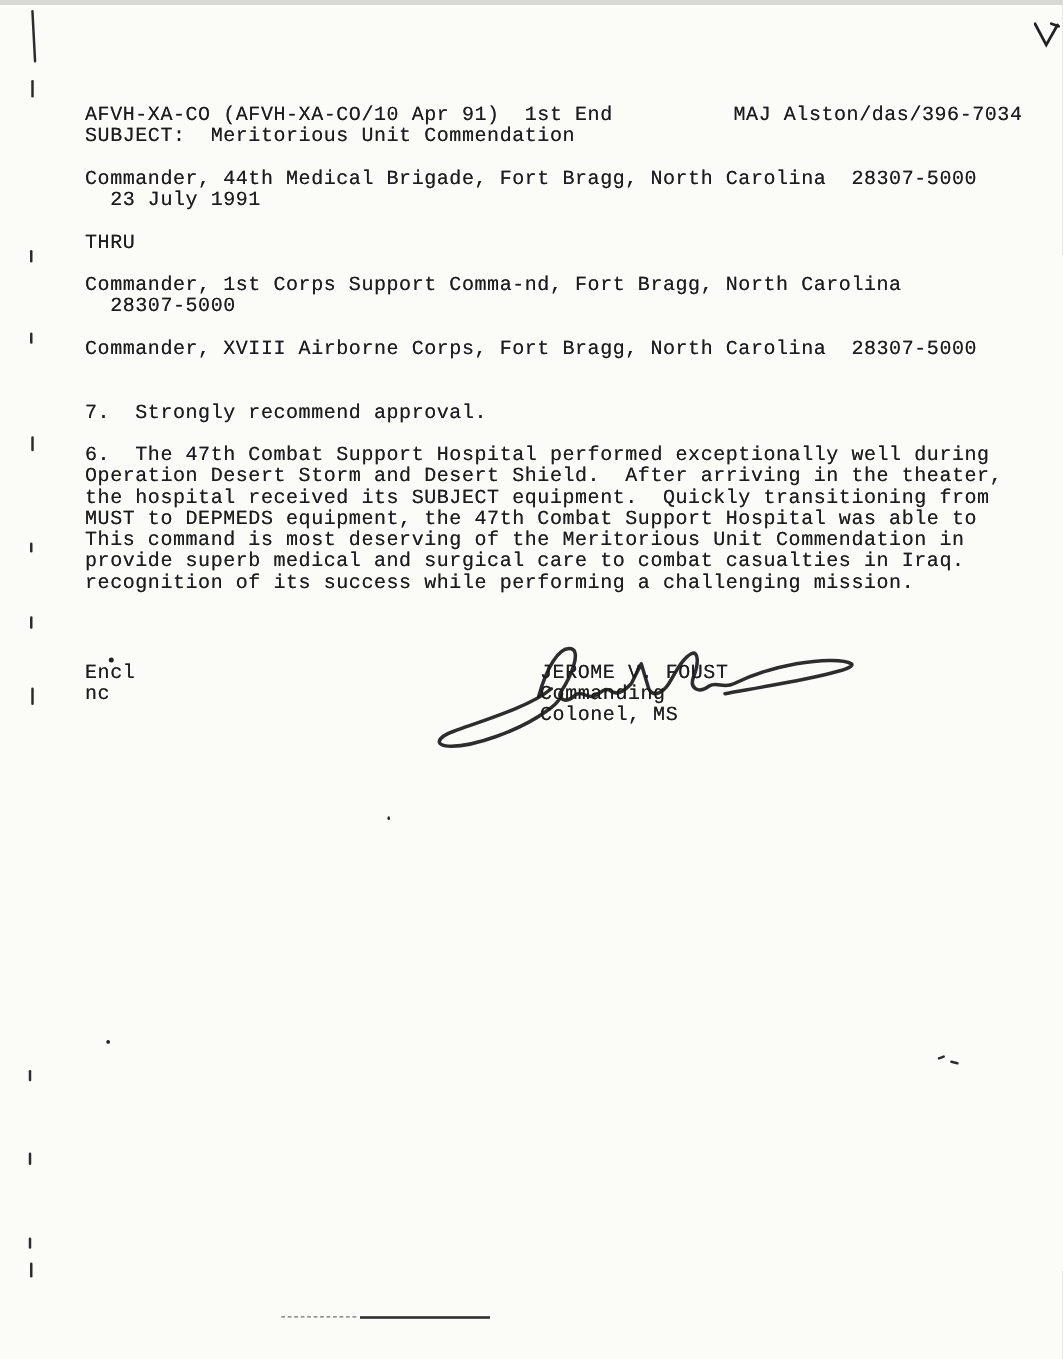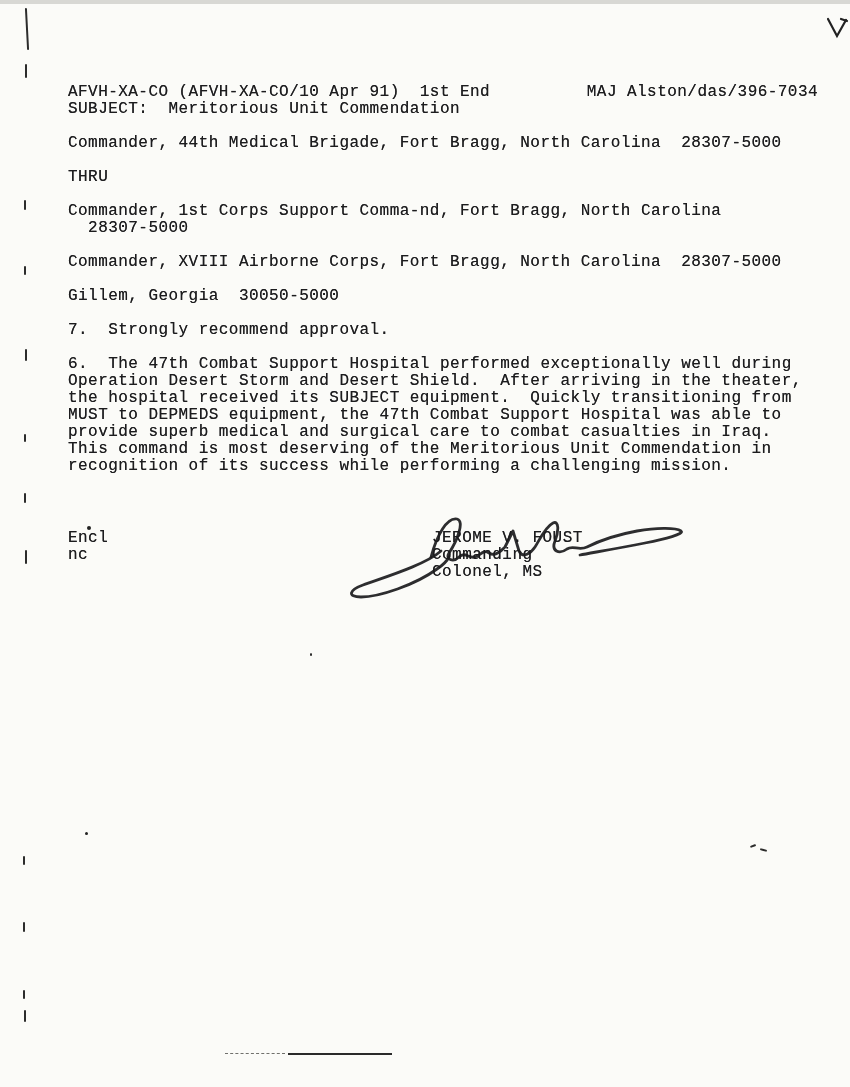--- a/index.html
+++ b/index.html
@@ -73,44 +73,44 @@
   <div class="content">
 
     <div class="row">
       <span class="line">AFVH-XA-CO (AFVH-XA-CO/10 Apr 91)  1st End</span>
       <span class="line">MAJ Alston/das/396-7034</span>
     </div>
     <div class="line">SUBJECT:  Meritorious Unit Commendation</div>
 
     <div class="blank"></div>
     <div class="line">Commander, 44th Medical Brigade, Fort Bragg, North Carolina  28307-5000</div>
+    <div class="line">  23 July 1991</div>
 
     <div class="blank"></div>
     <div class="line">THRU</div>
 
     <div class="blank"></div>
     <div class="line">Commander, 1st Corps Support Comma-nd, Fort Bragg, North Carolina</div>
     <div class="line">  28307-5000</div>
 
     <div class="blank"></div>
     <div class="line">Commander, XVIII Airborne Corps, Fort Bragg, North Carolina  28307-5000</div>
 
     <div class="blank"></div>
-    <div class="line">Gillem, Georgia  30050-5000</div>
 
     <div class="blank"></div>
     <div class="line">7.  Strongly recommend approval.</div>
 
     <div class="blank"></div>
     <div class="line">6.  The 47th Combat Support Hospital performed exceptionally well during</div>
     <div class="line">Operation Desert Storm and Desert Shield.  After arriving in the theater,</div>
     <div class="line">the hospital received its SUBJECT equipment.  Quickly transitioning from</div>
     <div class="line">MUST to DEPMEDS equipment, the 47th Combat Support Hospital was able to</div>
+    <div class="line">This command is most deserving of the Meritorious Unit Commendation in</div>
     <div class="line">provide superb medical and surgical care to combat casualties in Iraq.</div>
-    <div class="line">This command is most deserving of the Meritorious Unit Commendation in</div>
     <div class="line">recognition of its success while performing a challenging mission.</div>
 
     <div class="sig-spacer"></div>
 
     <div class="closing-row">
       <div class="encl-col">
         <div class="line">Encl</div>
         <div class="line">nc</div>
       </div>
       <div class="sig-col">

